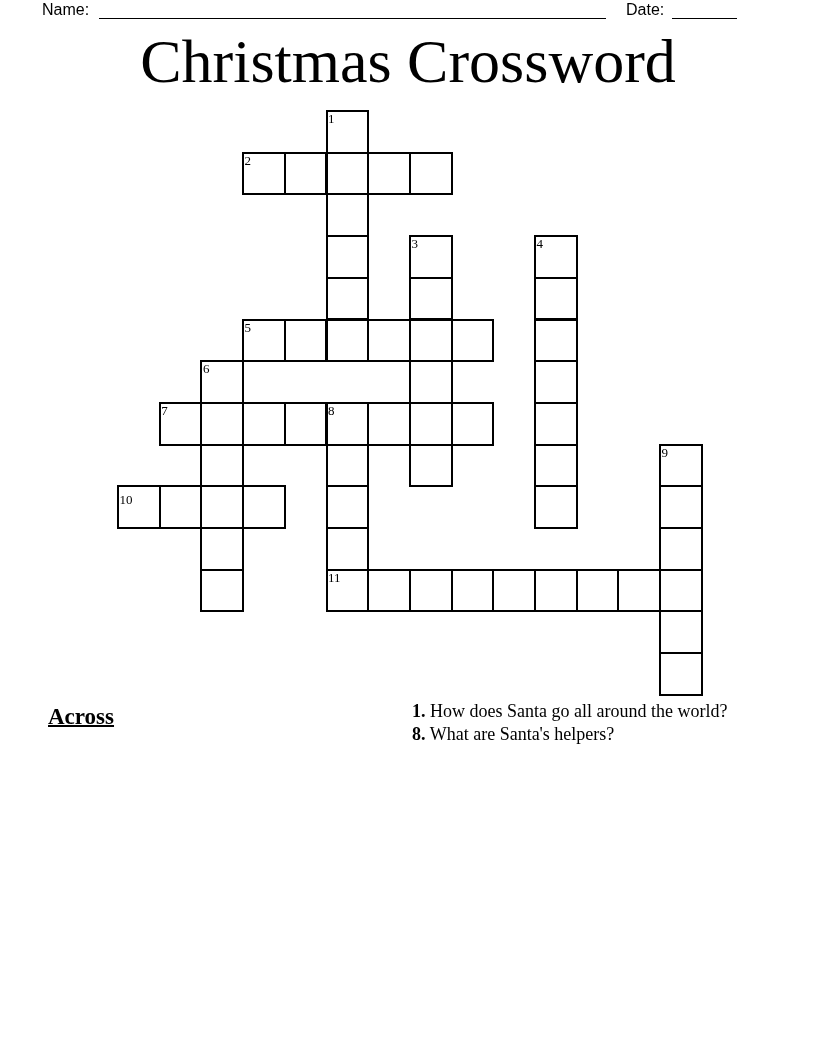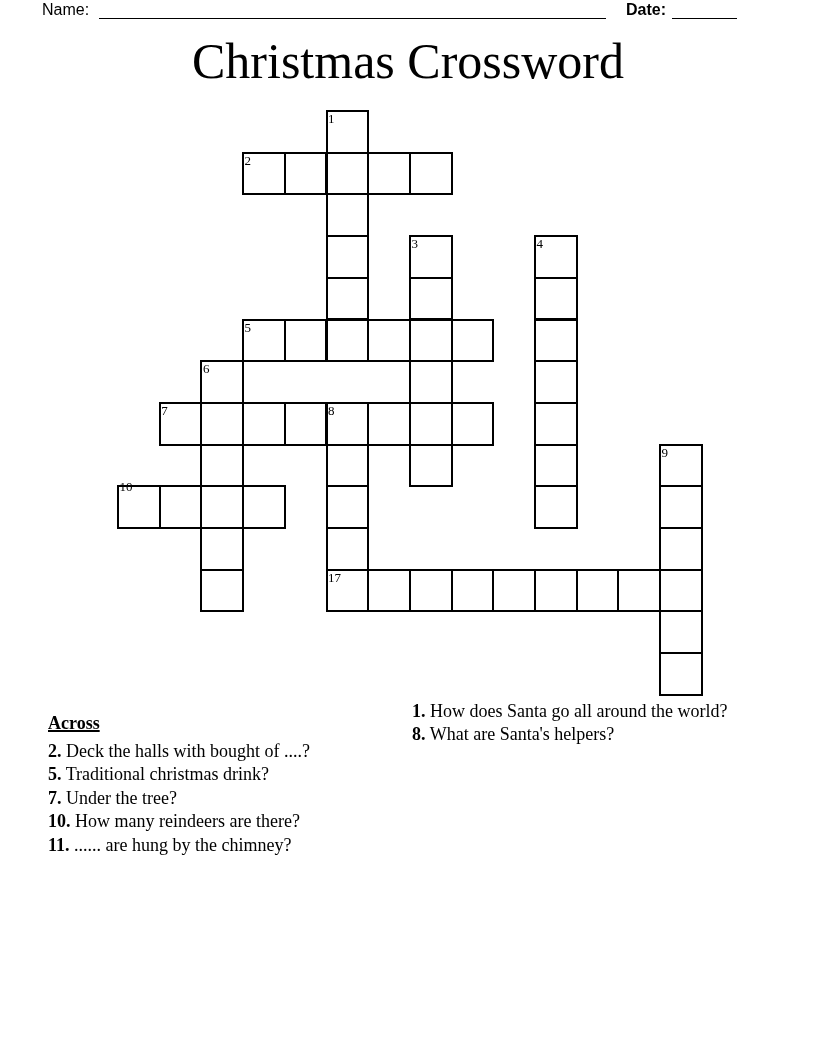--- a/index.html
+++ b/index.html
@@ -17,40 +17,40 @@
   .hdr-label {
     position:absolute;
     font-family:"Liberation Sans", sans-serif;
     font-size:16px;
     line-height:18px;
     top:1px;
     color:#000;
     white-space:nowrap;
   }
   .name-label { left:42px; }
-  .date-label { left:626px;font-weight:bold; }
+  .date-label { left:626px; }
   .write-line {
     position:absolute;
     top:0;
     height:18px;
     border-bottom:1.5px solid #000;
   }
   .name-line { left:99px;  width:507px; }
   .date-line { left:672px; width:65px; }
 
   
   .title {
     position:absolute;
     left:0; right:0;
     top:31px;
     margin:0;
     text-align:center;
     font-family:"Liberation Serif", serif;
     font-weight:normal;
-    font-size:50px;
+    font-size:62px;
     line-height:60px;
     color:#000;
   }
 
   
   .grid { position:absolute; left:0; top:0; width:816px; height:700px; }
   .cell {
     position:absolute;
     width:43.7px;
     height:43.7px;
@@ -72,22 +72,22 @@
     position:absolute;
     top:700px;
     width:320px;
     font-size:18px;
     line-height:23.4px;
     color:#000;
   }
   .clues-across { left:48px; }
   .clues-down   { left:412px; }
   .clues h2 {
-    margin:10px 0 4px 0;
-    font-size:18px;
+    margin:4px 0 4px 0;
+    font-size:23px;
     line-height:26px;
     font-weight:bold;
     text-decoration:underline;
     text-decoration-thickness:2px;
   }
   .clue { margin:0; }
   .clue b { font-weight:bold; }
 </style>
 </head>
 <body>
@@ -172,33 +172,26 @@
       <div class="cell" style="left: 659.1px; top: 568.7px; border-color: rgb(0, 0, 0); background: rgb(255, 255, 255);"></div>
       <span class="cellnum" style="left: 328px; top: 112px;">1</span>
       <span class="cellnum" style="left: 244.6px; top: 153.7px;">2</span>
       <span class="cellnum" style="left: 411.4px; top: 237.1px;">3</span>
       <span class="cellnum" style="left: 536.5px; top: 237.1px;">4</span>
       <span class="cellnum" style="left: 244.6px; top: 320.5px;">5</span>
       <span class="cellnum" style="left: 202.9px; top: 362.2px;">6</span>
       <span class="cellnum" style="left: 161.2px; top: 403.9px;">7</span>
       <span class="cellnum" style="left: 328px; top: 403.9px;">8</span>
       <span class="cellnum" style="left: 661.6px; top: 445.6px;">9</span>
-      <span class="cellnum" style="left: 119.5px; top: 480px;">10</span>
-      <span class="cellnum" style="left: 328px; top: 570.7px;">17</span>
+      <span class="cellnum" style="left: 119.5px; top: 493px;">10</span>
+      <span class="cellnum" style="left: 328px; top: 570.7px;">11</span>
     </div>
 
   <div class="clues clues-across">
     <h2>Across</h2>
-    <div>
-        <p class="clue"><b>2.</b> Deck the halls with bought of ....?</p>
-        <p class="clue"><b>5.</b> Traditional christmas drink?</p>
-        <p class="clue"><b>7.</b> Under the tree?</p>
-        <p class="clue"><b>10.</b> How many reindeers are there?</p>
-        <p class="clue"><b>11.</b> ...... are hung by the chimney?</p>
-      </div>
   </div>
 
   <div class="clues clues-down">
     <div>
         <p class="clue"><b>1.</b> How does Santa go all around the world?</p>
         <p class="clue"><b>8.</b> What are Santa's helpers?</p>
       </div>
   </div>
 
 </div>

